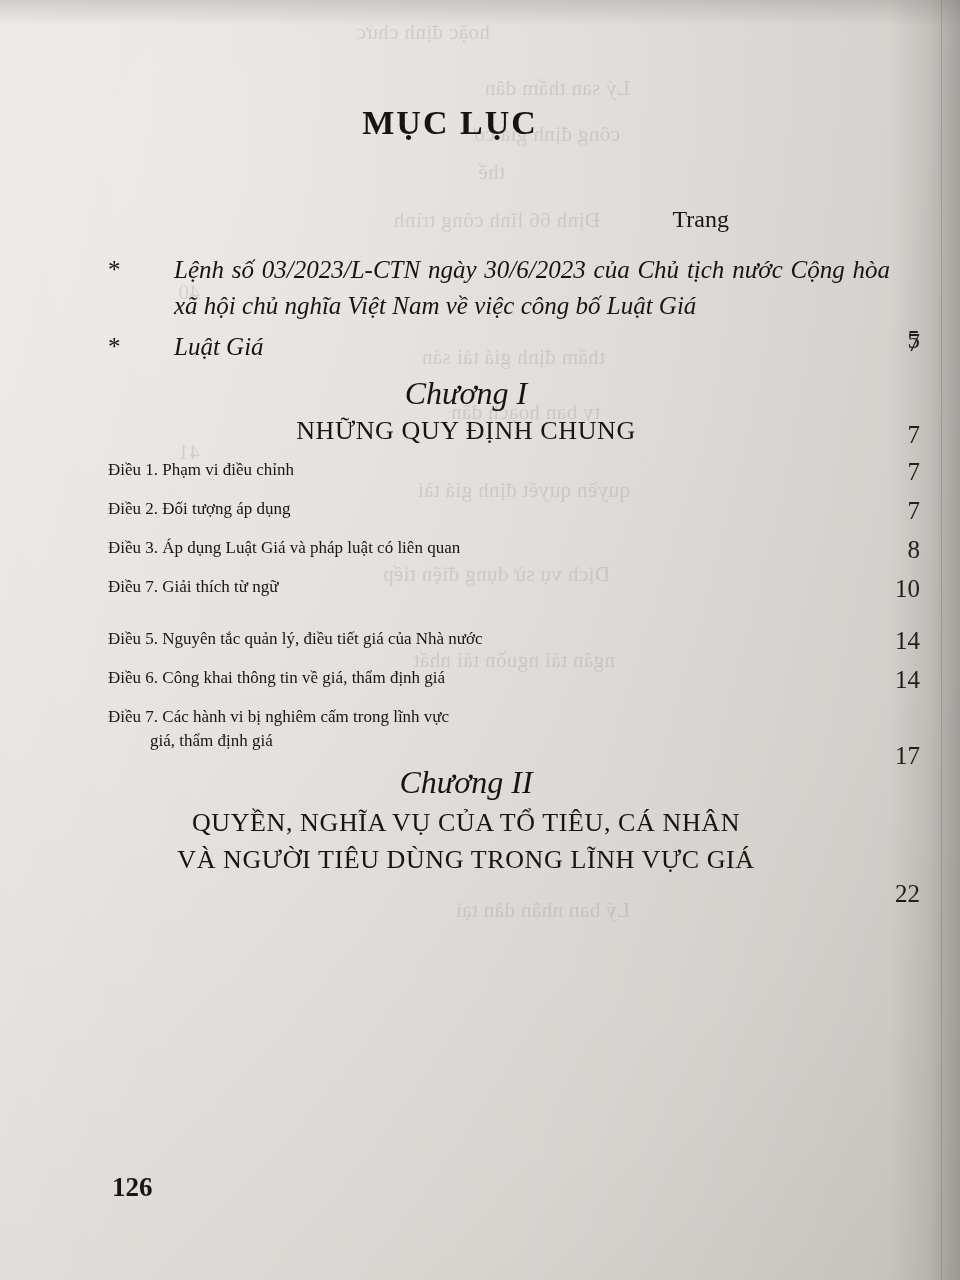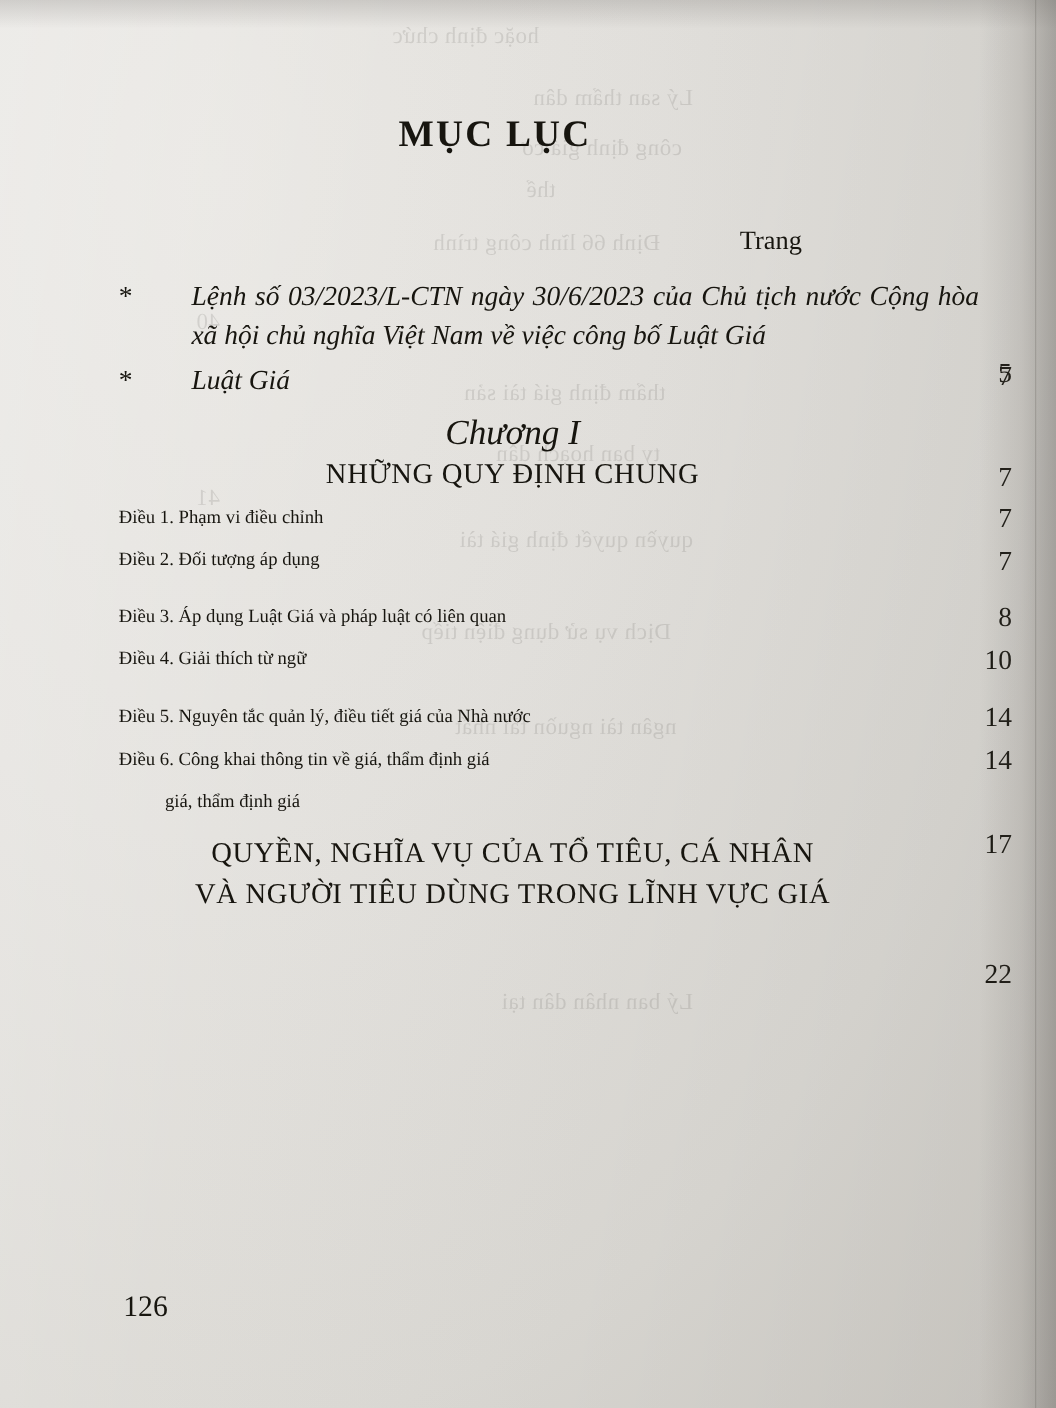--- a/index.html
+++ b/index.html
@@ -172,20 +172,21 @@
   .justify2 {
     text-align: justify;
     text-align-last: left;
   }
 
   .folio {
     position: absolute;
     left: 112px;
     top: 1172px;
     font-size: 27px;
+    font-weight: bold;
   }
 </style>
 </head>
 <body>
 
 <div class="page">
 
   <div class="paper-tone"></div>
 
   <div class="bleed">
@@ -237,48 +238,50 @@
       <div class="row" style="margin-top:12px;">
         <div class="article">Điều 1. Phạm vi điều chỉnh</div>
         <div class="page-num" style="top:0px;">7</div>
       </div>
 
       <div class="row" style="margin-top:9px;">
         <div class="article">Điều 2. Đối tượng áp dụng</div>
         <div class="page-num" style="top:0px;">7</div>
       </div>
 
-      <div class="row" style="margin-top:21px;">
+      <div class="row" style="margin-top:9px;">
         <div class="article">Điều 3. Áp dụng Luật Giá và pháp luật có liên quan</div>
         <div class="page-num" style="top:0px;">8</div>
       </div>
 
       <div class="row" style="margin-top:9px;">
-        <div class="article">Điều 4. Giải thích từ ngữ</div>
+        <div class="article">Điều 7. Giải thích từ ngữ</div>
         <div class="page-num" style="top:0px;">10</div>
       </div>
 
       <div class="row" style="margin-top:22px;">
         <div class="article">Điều 5. Nguyên tắc quản lý, điều tiết giá của Nhà nước</div>
         <div class="page-num" style="top:0px;">14</div>
       </div>
 
       <div class="row" style="margin-top:9px;">
         <div class="article">Điều 6. Công khai thông tin về giá, thẩm định giá</div>
         <div class="page-num" style="top:0px;">14</div>
       </div>
 
       <div class="row" style="margin-top:9px;">
         <div class="article">
+          <span class="justify2" style="display:block; width:716px;">Điều 7. Các hành vi bị nghiêm cấm trong lĩnh vực</span>
           <span class="cont">giá, thẩm định giá</span>
         </div>
         <div class="page-num" style="top:37px;">17</div>
       </div>
 
       <div class="row" style="margin-top:10px;">
+        <div class="chapter">Chương II</div>
         <div class="chapter-title multi" style="margin-top:3px;">QUYỀN, NGHĨA VỤ CỦA TỔ TIÊU, CÁ NHÂN</div>
         <div class="chapter-title multi">VÀ NGƯỜI TIÊU DÙNG TRONG LĨNH VỰC GIÁ</div>
         <div class="page-num" style="top:116px;">22</div>
       </div>
 
 
     </div>
 
     <div class="folio">126</div>
   </div>

